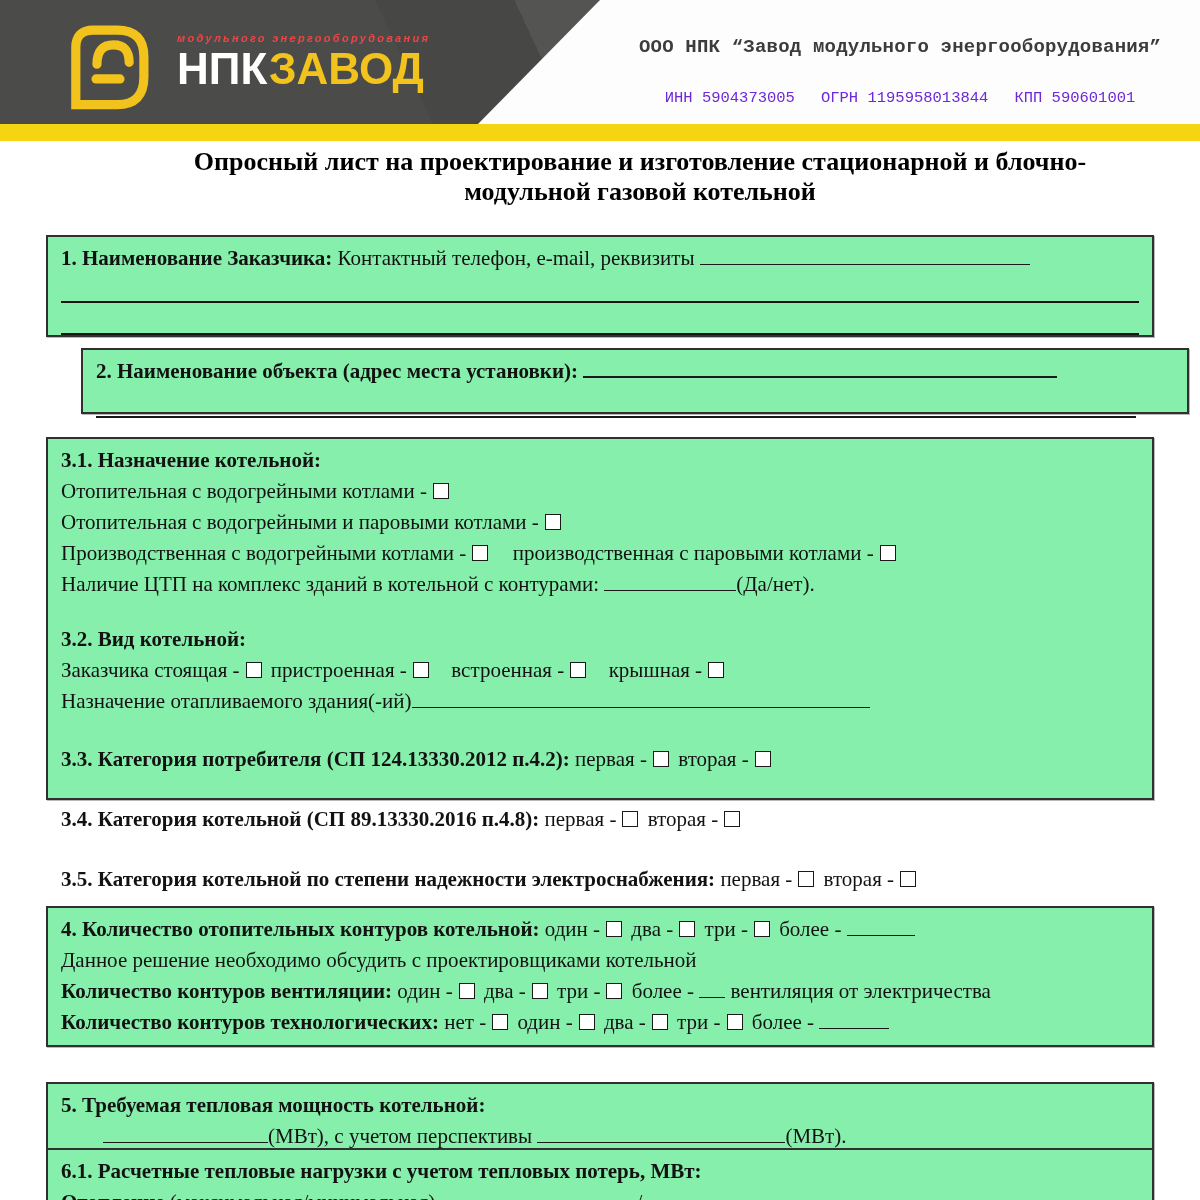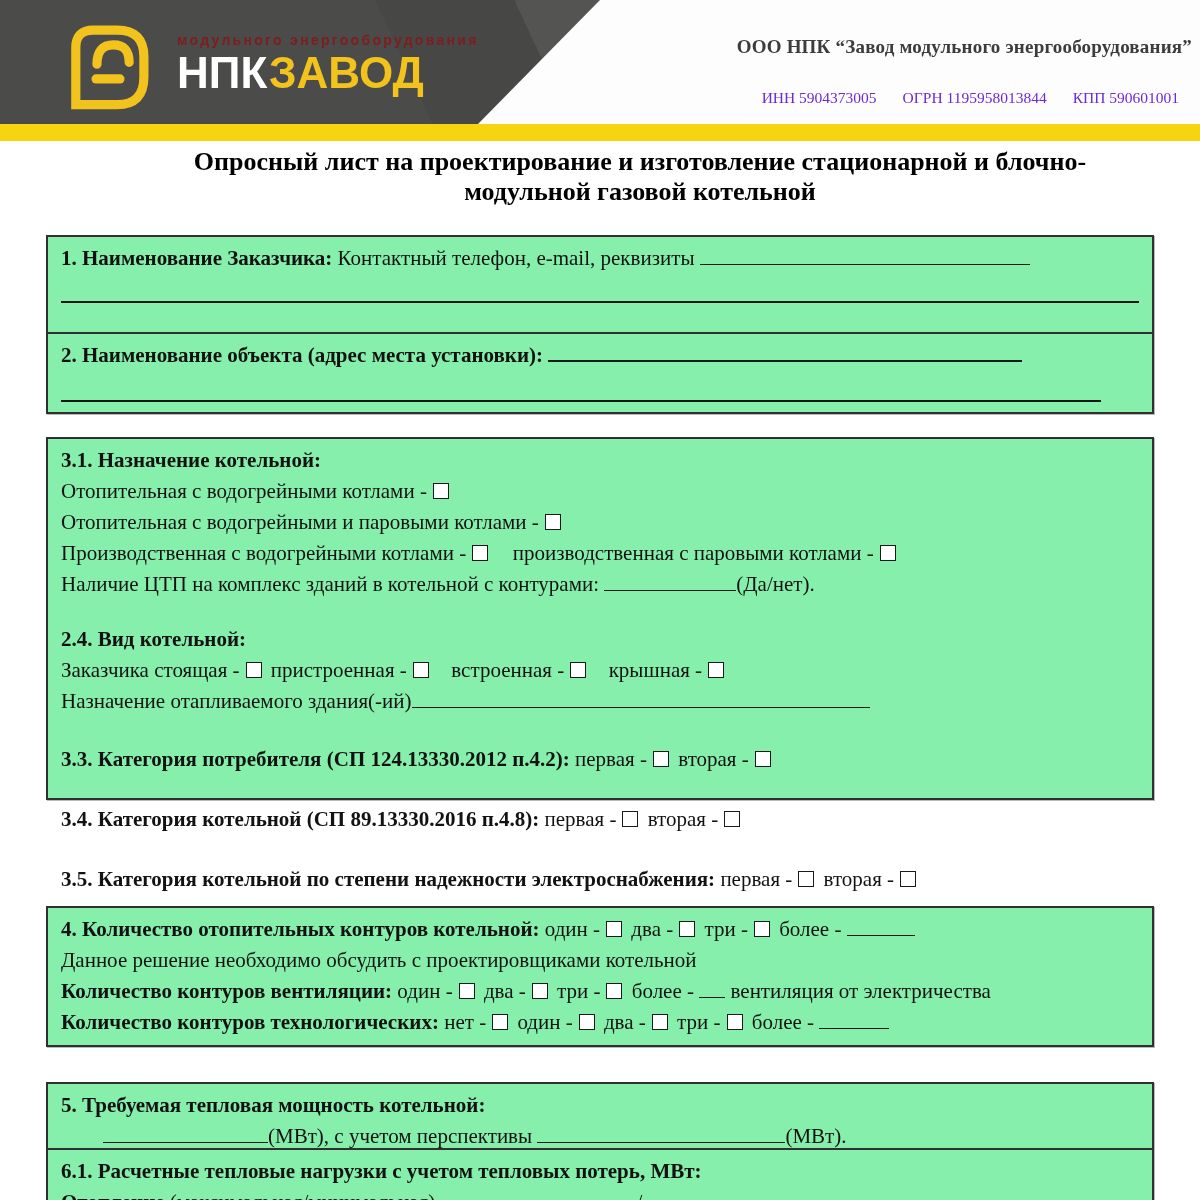--- a/index.html
+++ b/index.html
@@ -8,25 +8,25 @@
 
   
   .header{position:absolute;top:0;left:0;width:1200px;height:142px;background:#fdfdfd;}
   .band{position:absolute;top:0;left:0;width:640px;height:124px;background:#4b4b4a;
         clip-path:polygon(0 0,600px 0,478px 100%,0 100%);}
   .band::after{content:"";position:absolute;inset:0;
         background:linear-gradient(245deg,rgba(255,255,255,.05) 0 18%,rgba(0,0,0,.05) 18% 38%,transparent 38%);}
   .stripe{position:absolute;top:124px;left:0;width:1200px;height:17px;background:#f5d411;}
   .logo-mark{position:absolute;top:20px;left:62px;width:92px;height:92px;}
   .brand{position:absolute;top:32px;left:177px;font-family:"Liberation Sans",sans-serif;}
-  .tagline{font-size:14px;font-weight:bold;letter-spacing:2.3px;color:#7f1d1d;white-space:nowrap;}
+  .tagline{font-size:11px;font-weight:bold;letter-spacing:2.3px;color:#ef4444;white-space:nowrap;font-style:italic;}
   .brandname{margin-top:2px;font-size:44px;line-height:46px;font-weight:bold;color:#ffffff;white-space:nowrap;}
   .brandname .y{color:#f2c21d;}
-  .company{position:absolute;top:36px;left:608px;width:584px;text-align:right;
-           font-family:Liberation Serif, serif;}
+  .company{position:absolute;top:36px;left:608px;width:584px;text-align:center;
+           font-family:Liberation Mono, monospace;}
   .company-name{font-size:19px;font-weight:bold;color:#3c3c3c;letter-spacing:.2px;}
   .company-regs{margin-top:31px;font-size:15.5px;color:#6d28d9;white-space:nowrap;}
   .company-regs span{margin:0 13px;}
 
   
   .doc-title{position:absolute;top:147px;left:0;width:1200px;text-align:center;
              font-weight:bold;font-size:26px;line-height:30px;color:#000;padding-left:40px;}
 
   
   .box{position:absolute;left:46px;width:1108px;border:2px solid #303030;
@@ -34,21 +34,21 @@
        background:#86efac;box-shadow:1px 1px 0 #b9b9b9;}
   .b{font-weight:bold;}
   .cb{display:inline-block;width:14px;height:14px;border:1.7px solid #1a1a1a;
       background:#fff;margin:0 4px 0 6px;vertical-align:-1px;}
   .bl{display:inline-block;height:15px;border-bottom:1.6px solid #1a1a1a;vertical-align:baseline;}
   .bl.thick{border-bottom-width:2.6px;}
   .fill-line{height:27px;border-bottom:2.6px solid #161616;}
   .gap{display:inline-block;}
 
   #box1{top:235px;height:102px;}
-  #box2{top:332px;height:82px;}
+  #box2{top:348px;height:66px;margin-left:35px;}
   #box3{top:437px;height:363px;}
   #box4{top:906px;height:141px;}
   #box5{top:1062px;height:78px;margin-top:20px;}
   #box6{top:1148px;height:70px;}
   .mt24{margin-top:24px;}
   .mt27{margin-top:27px;}
   .mt29{margin-top:29px;}
   .indent{margin-left:42px;}
 </style>
 </head>
@@ -110,21 +110,21 @@
     <div>
       <span>Производственная с водогрейными котлами -</span><span class="cb"></span>
       <span class="gap" style="width:10px;"></span>
       <span>производственная с паровыми котлами -</span><span class="cb"></span>
     </div>
     <div>
       <span>Наличие ЦТП на комплекс зданий в котельной с контурами:</span>
       <span class="bl" style="width:132px;"></span><span>(Да/нет).</span>
     </div>
 
-    <div class="b mt24">2.4. Вид котельной:</div>
+    <div class="b mt24">3.2. Вид котельной:</div>
     <div>
       <span>Заказчика стоящая -</span><span class="cb"></span>
       <span>пристроенная -</span><span class="cb"></span>
       <span class="gap" style="width:8px;"></span>
       <span>встроенная -</span><span class="cb"></span>
       <span class="gap" style="width:8px;"></span>
       <span>крышная -</span><span class="cb"></span>
     </div>
     <div>
       <span>Назначение отапливаемого здания(-ий)</span><span class="bl" style="width:458px;"></span>

